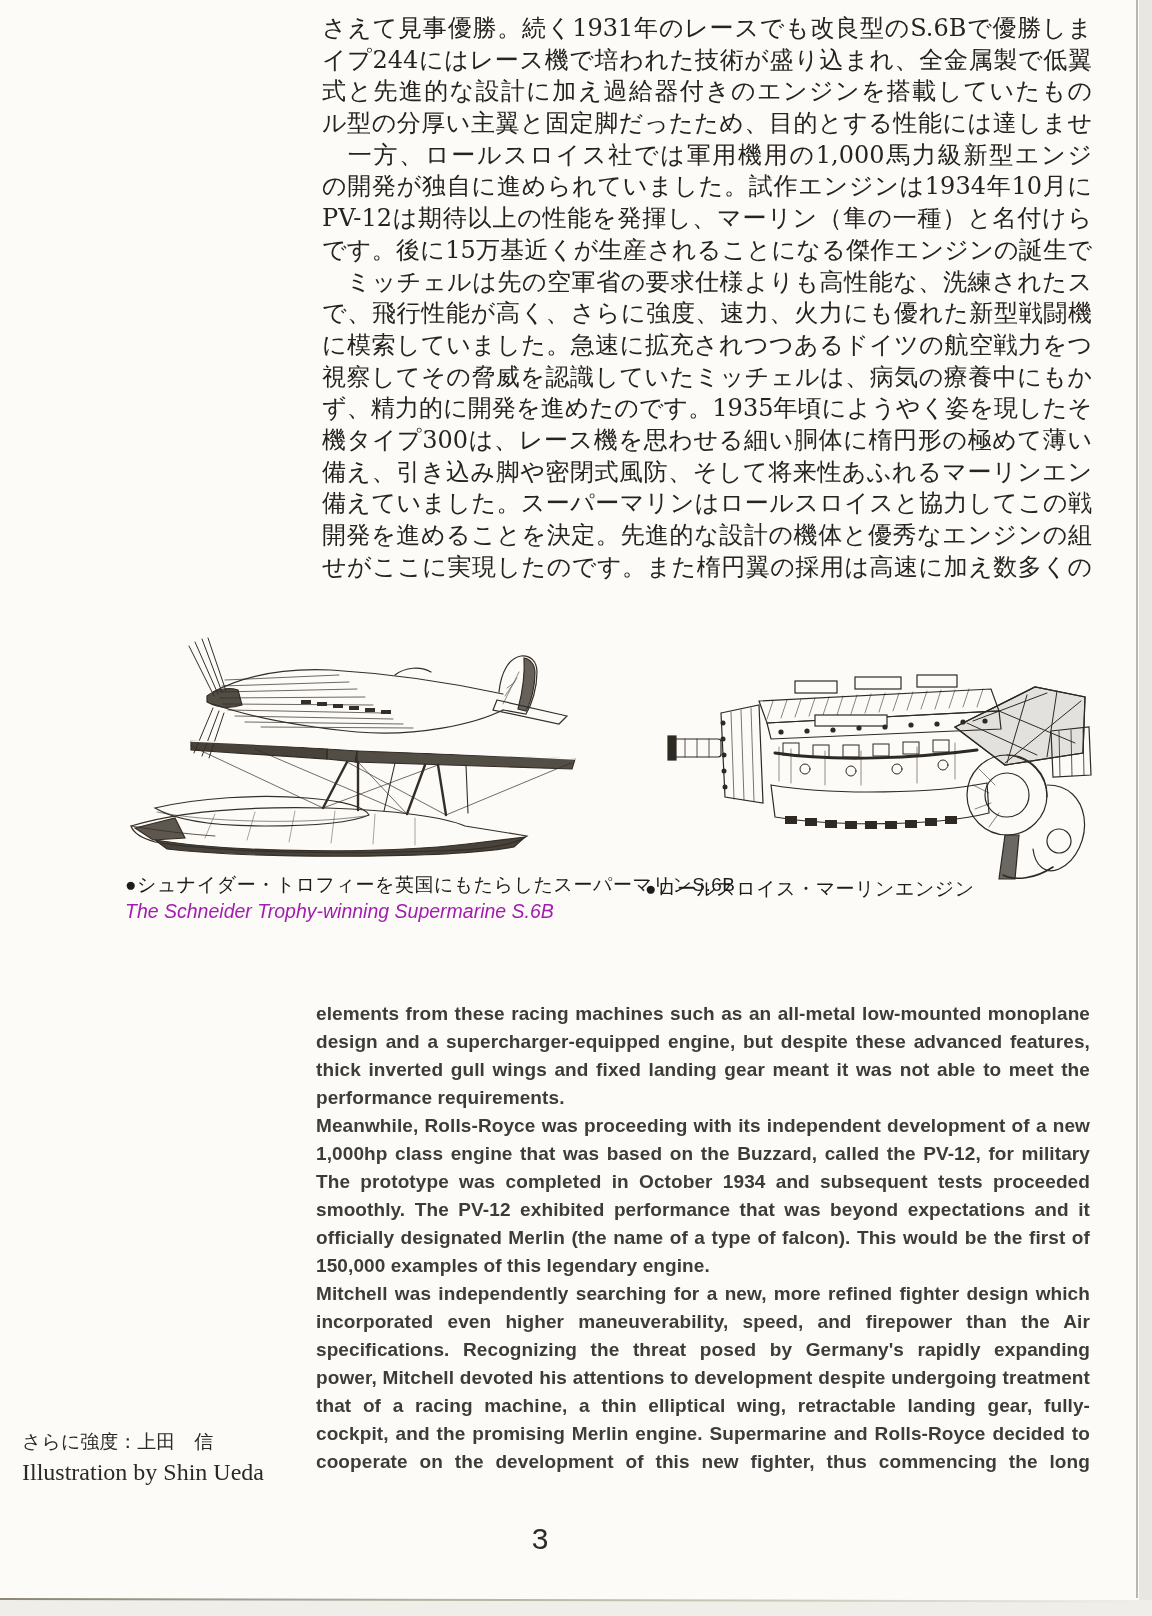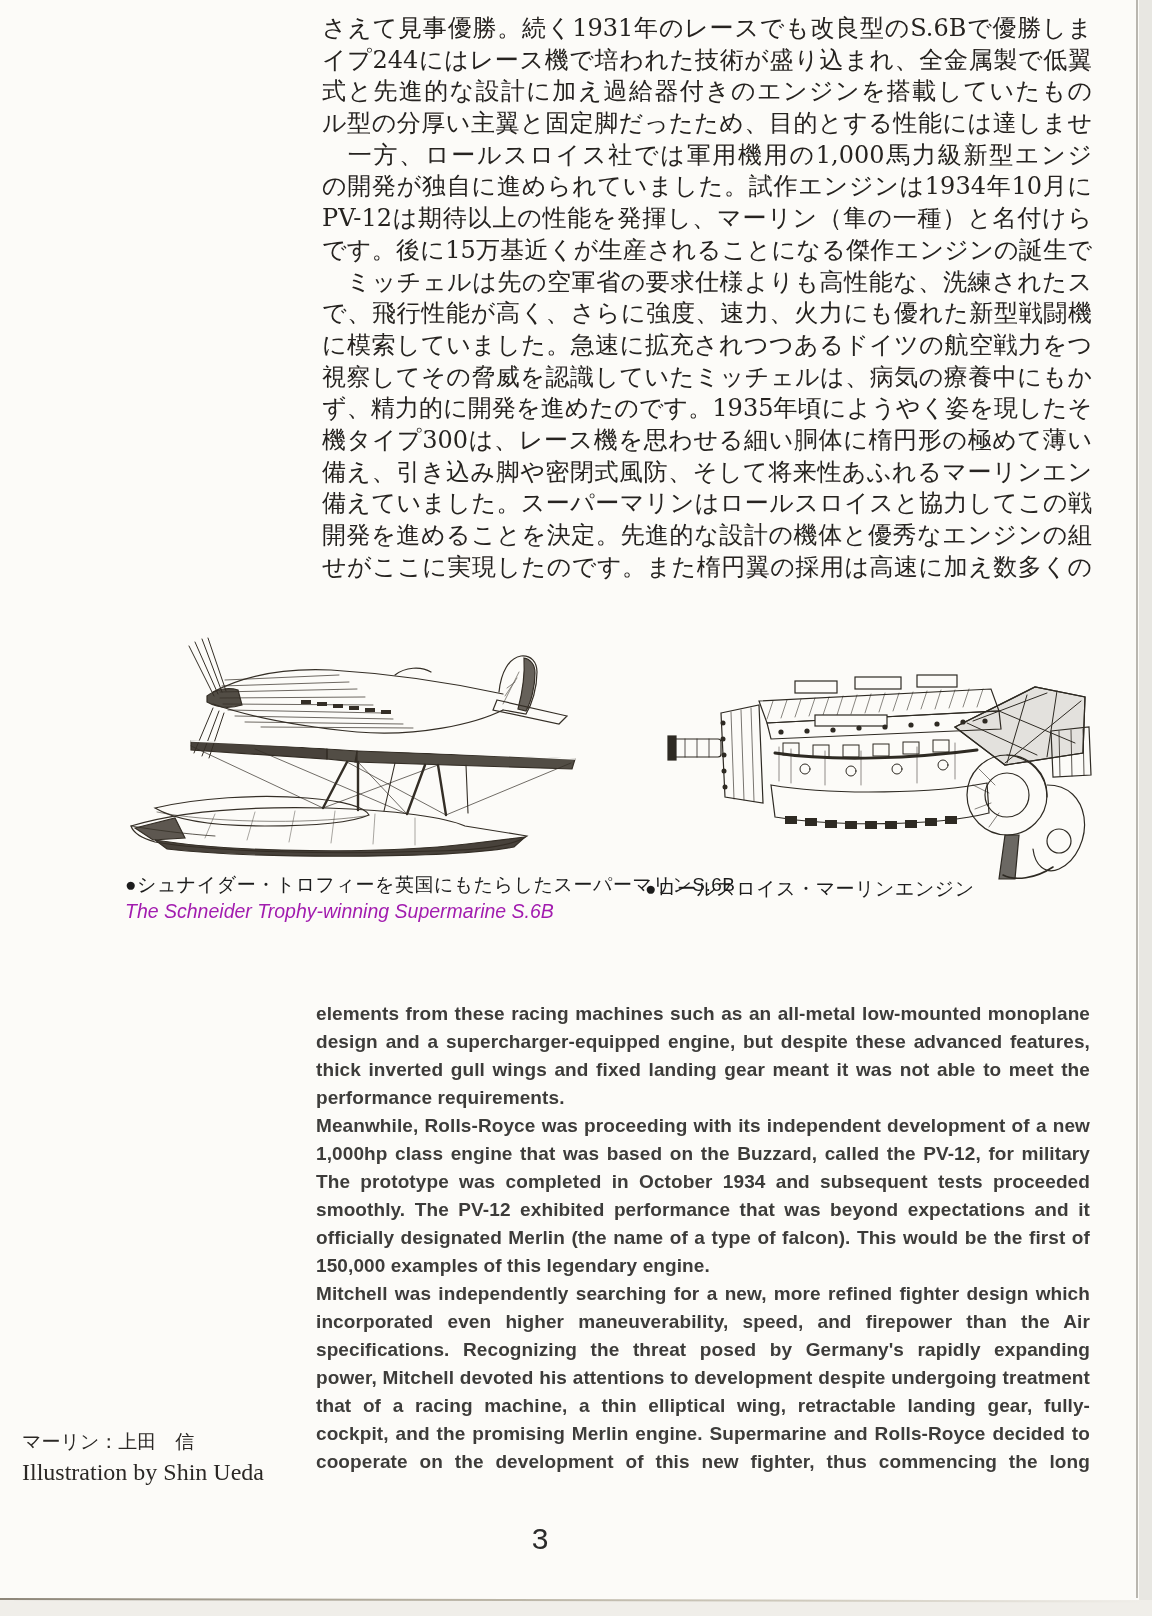--- a/index.html
+++ b/index.html
@@ -327,21 +327,21 @@
       <div class="en-line">Mitchell was independently searching for a new, more refined fighter design which</div>
       <div class="en-line">incorporated even higher maneuverability, speed, and firepower than the Air Ministry's</div>
       <div class="en-line">specifications. Recognizing the threat posed by Germany's rapidly expanding military air</div>
       <div class="en-line">power, Mitchell devoted his attentions to development despite undergoing treatment for</div>
       <div class="en-line">that of a racing machine, a thin elliptical wing, retractable landing gear, fully-enclosed</div>
       <div class="en-line">cockpit, and the promising Merlin engine. Supermarine and Rolls-Royce decided to</div>
       <div class="en-line">cooperate on the development of this new fighter, thus commencing the long partnership</div>
     </div>
 
   <div class="credit">
-    <div class="jp">マーリン：上田　信</div>
+    <div class="jp">さらに強度：上田　信</div>
     <div class="en">Illustration by Shin Ueda</div>
   </div>
 
   <div class="page-number">3</div>
 
   <div class="right-strip"></div>
   <div class="right-edge-line"></div>
   <div class="below-edge"></div>
   <div class="bottom-edge"></div>
 

